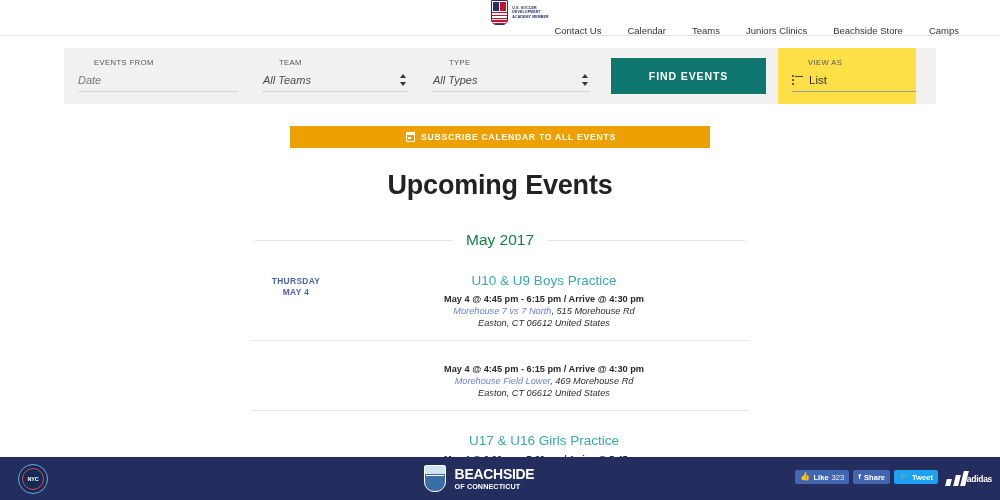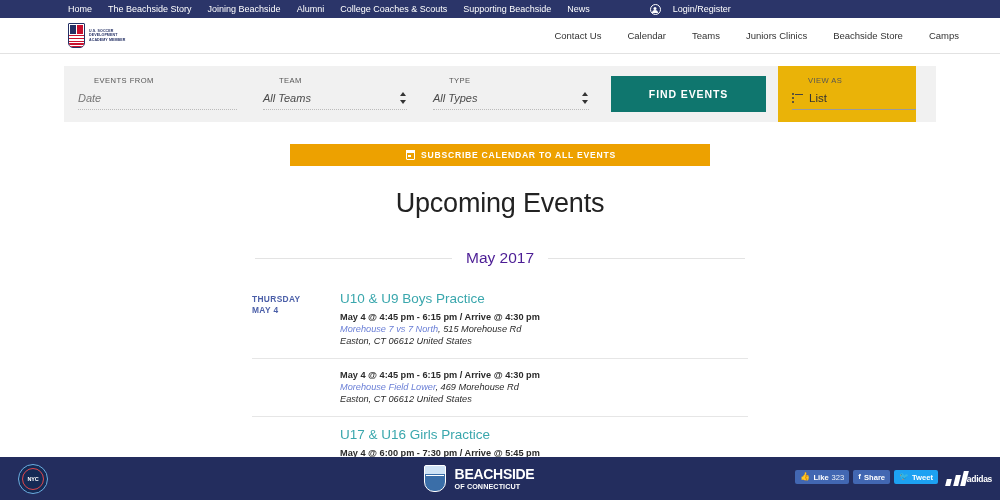--- a/index.html
+++ b/index.html
@@ -53,20 +53,21 @@
   }
 
   
   .header {
     height: 36px;
     background: #ffffff;
     border-bottom: 1px solid #e2e2e2;
     display: flex; align-items: center;
     padding: 0 28px 0 68px;
     position: relative;
+    flex-direction: column;
   }
   .brand-badge { display: flex; align-items: center; gap: 4px; }
   .usda-shield {
     width: 17px; height: 25px; flex: none; position: relative;
     background: #ffffff;
     border: 1px solid #243064;
     border-radius: 1px 1px 5px 5px;
     overflow: hidden;
   }
   .usda-shield .bar-left {
@@ -148,21 +149,21 @@
     font-family: inherit;
     font-size: 10.5px; font-weight: bold;
     letter-spacing: .9px;
     width: 155px;
     margin: 10px 0 10px 10px;
     cursor: pointer;
   }
   .viewas-panel {
     width: 138px;
     margin-left: 12px;
-    background: #eab308;
+    background: #fde047;
     padding: 10px 0 0 14px;
   }
   .viewas-control {
     display: flex; align-items: center; gap: 6px;
     border-bottom: 1px solid #9a9a9a;
     padding-bottom: 5px; padding-right: 12px;
   }
   .list-icon {
     width: 11px; height: 9px; flex: none; position: relative;
   }
@@ -210,47 +211,48 @@
   }
   .cal-icon::after {
     content: ""; position: absolute; left: 1.2px; top: 3.2px;
     width: 2.4px; height: 2.4px; background: #ffffff;
   }
 
   
   .page-title {
     text-align: center;
     font-size: 27px;
-    font-weight: normal;
+    font-weight: bold;
     color: #222222;
     margin-top: 22px;
     letter-spacing: -0.2px;
   }
 
   
   .month-row {
     display: flex; align-items: center;
     width: 490px; margin: 30px auto 0 auto;
     gap: 14px;
   }
   .month-row .rule { flex: 1; height: 1px; background: #e3e3e3; }
   .month-label {
-    font-size: 15.5px; color: #4c1d95; white-space: nowrap;
+    font-size: 15.5px; color: #15803d; white-space: nowrap;
   }
 
   
   .events {
     width: 496px;
     margin: 24px auto 0 auto;
   }
   .event-row {
     display: flex;
     padding-bottom: 11px;
-    margin-bottom: 10px;
+    margin-bottom: 22px;
     border-bottom: 1px solid #e6e6e6;
+    text-align: center;
   }
   .event-row.no-rule { border-bottom: none; }
   .event-date {
     width: 88px; flex: none;
     color: #4b5fa8;
     font-size: 8.4px; font-weight: bold;
     letter-spacing: .35px; line-height: 11px;
     padding-top: 3px;
   }
   .event-body { flex: 1; }
@@ -358,33 +360,20 @@
   .adidas .name {
     color: #ffffff; font-size: 8.5px; font-weight: bold;
     letter-spacing: -.3px; margin-top: 1px;
   }
 </style>
 </head>
 <body>
 
 <div class="page">
 
-  <div class="topnav">
-    <a href="#">Home</a>
-    <a href="#">The Beachside Story</a>
-    <a href="#">Joining Beachside</a>
-    <a href="#">Alumni</a>
-    <a href="#">College Coaches &amp; Scouts</a>
-    <a href="#">Supporting Beachside</a>
-    <a href="#">News</a>
-    <div class="login-wrap">
-      <span class="login-icon"></span>
-      <a href="#">Login/Register</a>
-    </div>
-  </div>
 
   <div class="header">
     <div class="brand-badge">
       <span class="usda-shield">
         <i class="bar-left"></i>
           <i class="bar-right"></i>
           <i class="stripes"></i>
       </span>
       <span class="usda-text">
         <span>U.S. SOCCER</span><br>

